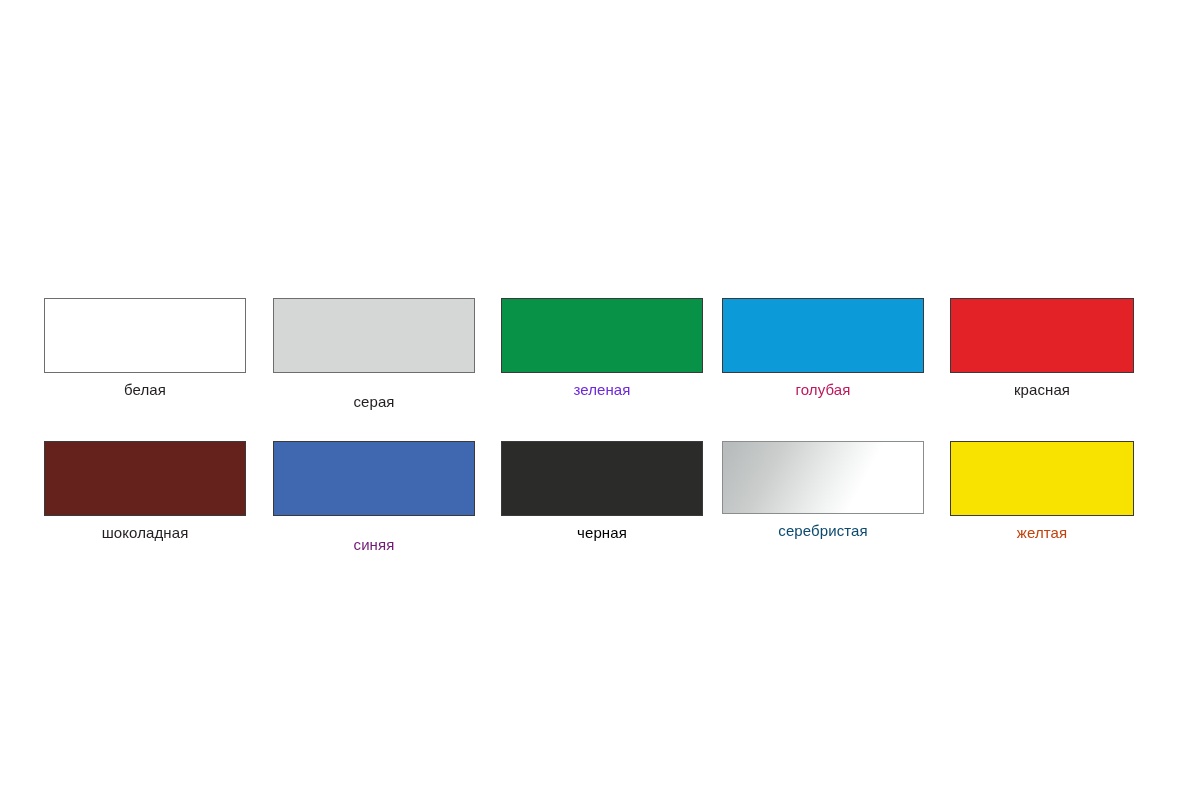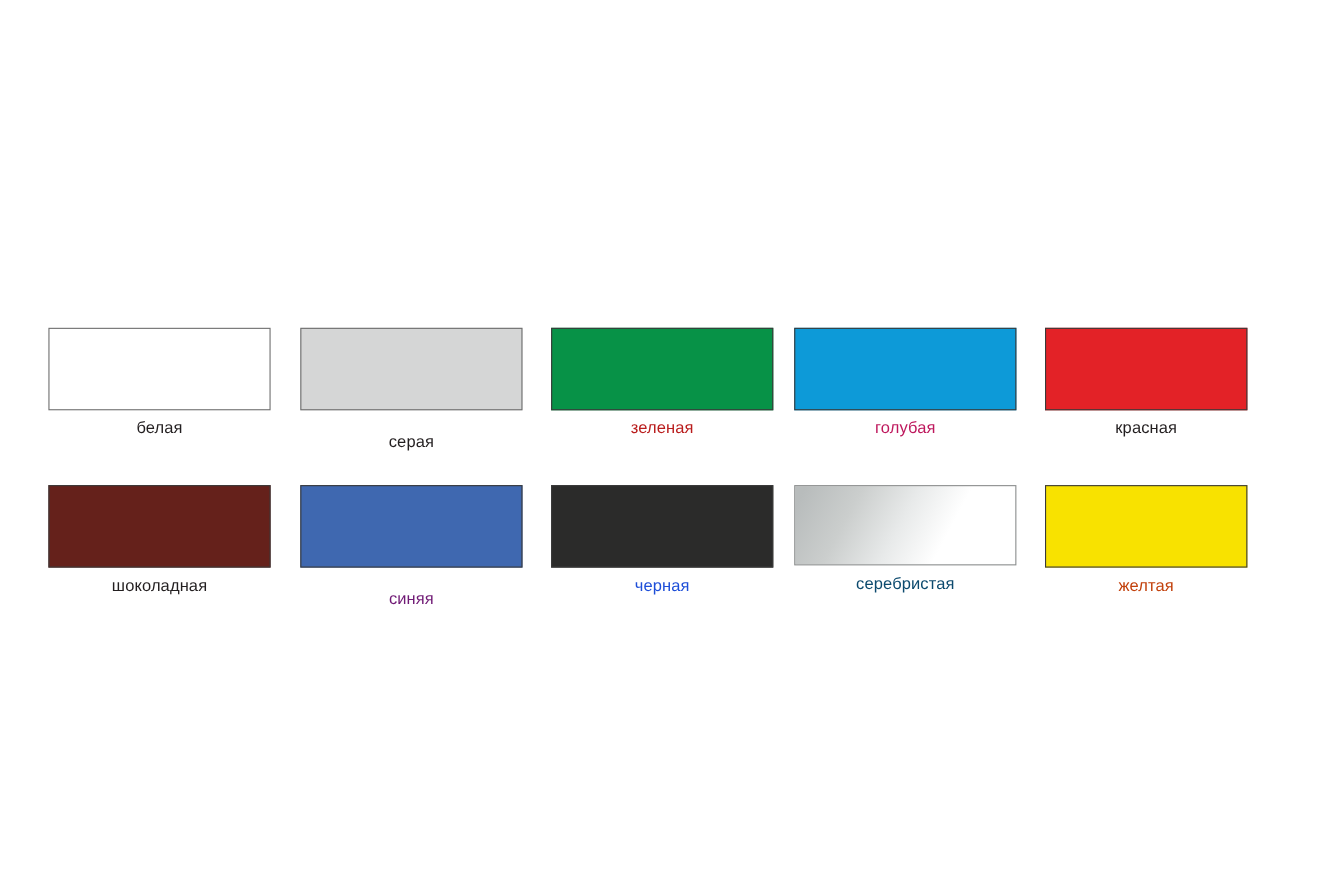--- a/index.html
+++ b/index.html
@@ -103,21 +103,21 @@
         <div class="swatch-label" style="color: rgb(35, 31, 32);">белая</div>
       </div>
 
       <div class="swatch-cell col-2">
         <div class="swatch-chip bordered-light" style="background: rgb(213, 214, 214); border-color: rgb(110, 110, 110);"></div>
         <div class="swatch-label" style="color: rgb(35, 31, 32);">серая</div>
       </div>
 
       <div class="swatch-cell col-3">
         <div class="swatch-chip bordered-dark" style="background: rgb(7, 146, 71); border-color: rgb(58, 58, 58);"></div>
-        <div class="swatch-label" style="color: #b91c1c;">зеленая</div>
+        <div class="swatch-label" style="color: #6d28d9;">зеленая</div>
       </div>
 
       <div class="swatch-cell col-4">
         <div class="swatch-chip bordered-dark" style="background: rgb(13, 154, 216); border-color: rgb(58, 58, 58);"></div>
         <div class="swatch-label" style="color: #be185d;">голубая</div>
       </div>
 
       <div class="swatch-cell col-5">
         <div class="swatch-chip bordered-dark" style="background: rgb(227, 34, 39); border-color: rgb(58, 58, 58);"></div>
         <div class="swatch-label" style="color: rgb(35, 31, 32);">красная</div>
@@ -132,21 +132,21 @@
         <div class="swatch-label" style="color: rgb(35, 31, 32);">шоколадная</div>
       </div>
 
       <div class="swatch-cell col-2">
         <div class="swatch-chip bordered-dark" style="background: rgb(63, 104, 176); border-color: rgb(58, 58, 58);"></div>
         <div class="swatch-label" style="color: #701a75;">синяя</div>
       </div>
 
       <div class="swatch-cell col-3">
         <div class="swatch-chip bordered-dark" style="background: rgb(43, 43, 42); border-color: rgb(58, 58, 58);"></div>
-        <div class="swatch-label" style="color: #1d4ed8;">черная</div>
+        <div class="swatch-label" style="color: #000000;">черная</div>
       </div>
 
       <div class="swatch-cell col-4">
         <div class="swatch-chip bordered-gradient" style="background: linear-gradient(118deg, rgb(184, 188, 188) 0%, rgb(184, 188, 188) 4%, rgb(203, 206, 205) 26%, rgb(232, 234, 234) 48%, rgb(255, 255, 255) 68%, rgb(255, 255, 255) 100%); border-color: rgb(138, 141, 141);"></div>
         <div class="swatch-label" style="color: #0c4a6e;">серебристая</div>
       </div>
 
       <div class="swatch-cell col-5">
         <div class="swatch-chip bordered-dark" style="background: rgb(248, 226, 0); border-color: rgb(58, 58, 58);"></div>
         <div class="swatch-label" style="color: #c2410c;">желтая</div>

